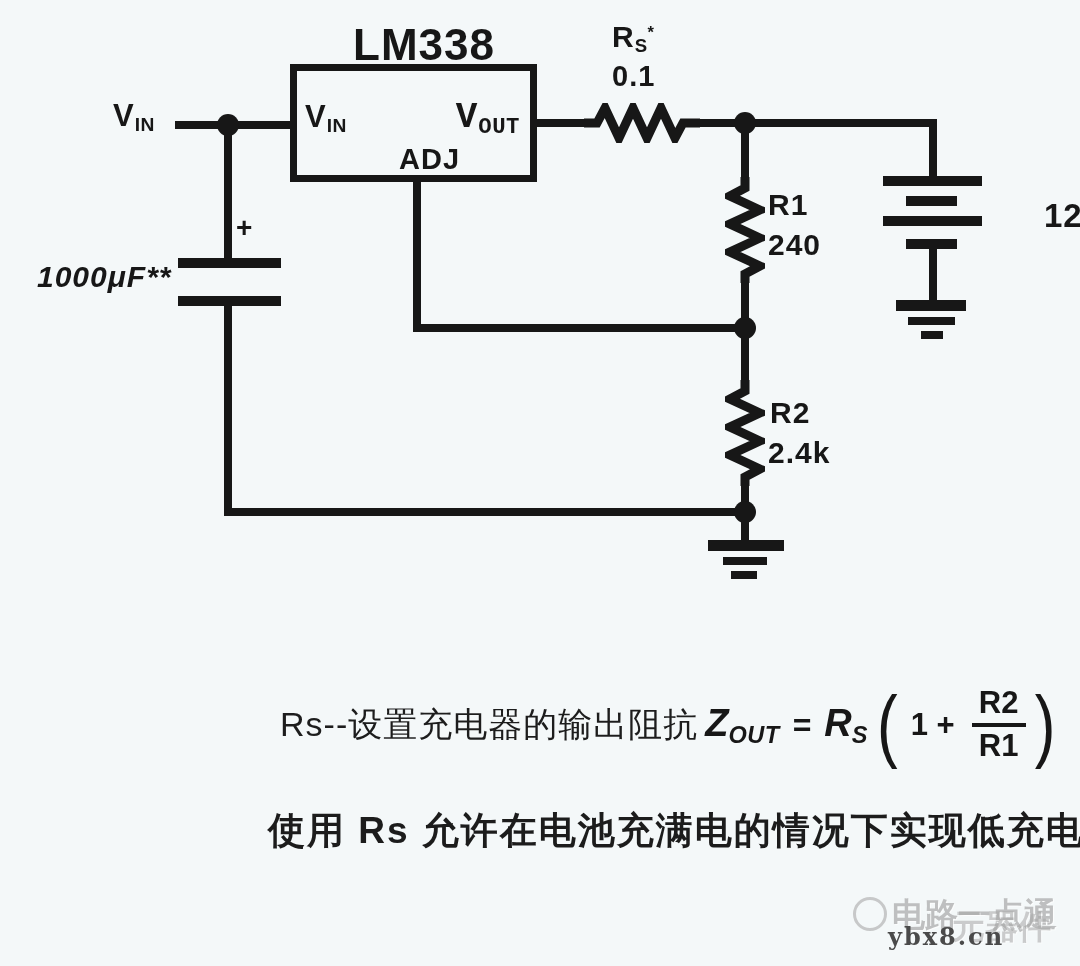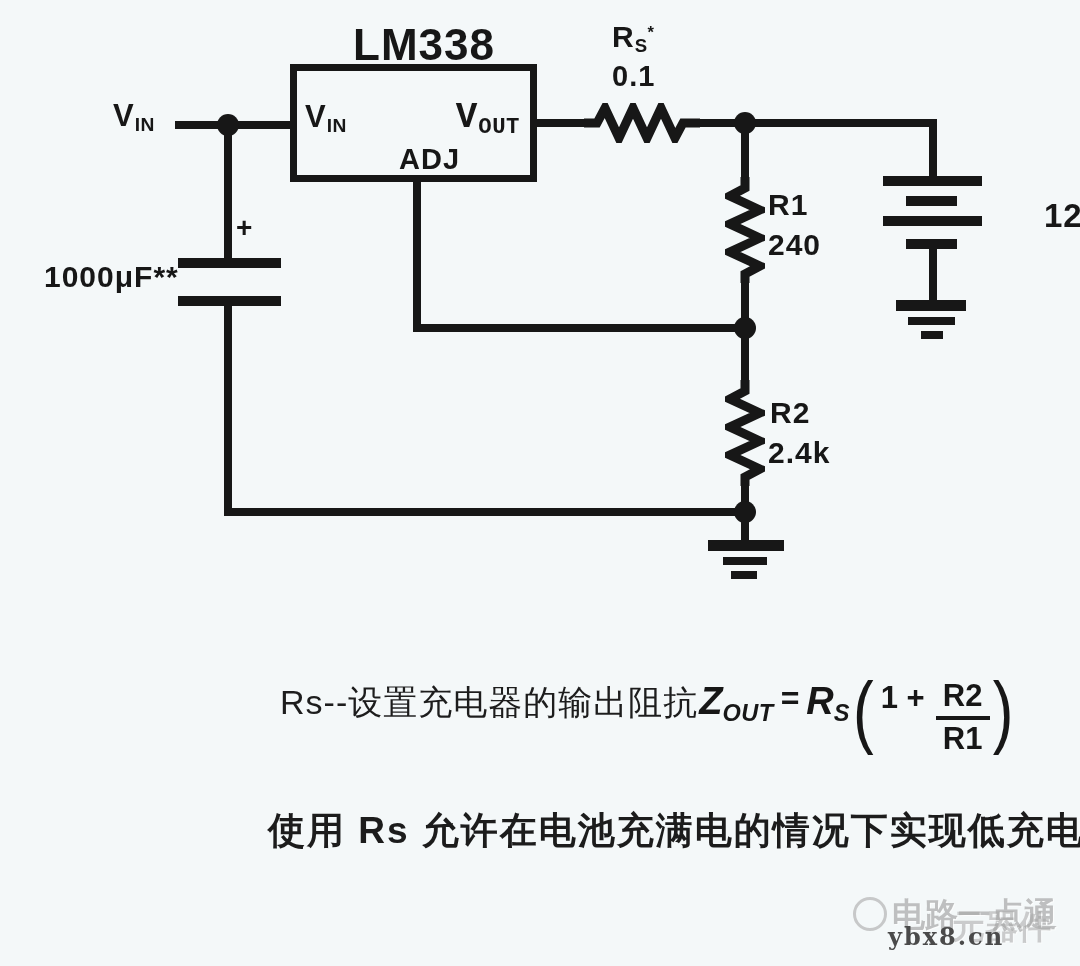--- a/index.html
+++ b/index.html
@@ -26,21 +26,21 @@
   .sup  { font-size: 0.55em; vertical-align: 0.55em; }
   .chip-box {
     position: absolute; left: 290px; top: 64px; width: 247px; height: 118px;
     border: 7px solid var(--ink); background: transparent;
   }
   .rsvg { position: absolute; color: var(--ink); }
   .cjk { font-family: "Liberation Sans", "DejaVu Sans", sans-serif; }
   
   .formula {
     position: absolute; left: 280px; top: 680px; height: 90px;
-    display: flex; align-items: flex-start; gap: 1px; white-space: nowrap;
+    display: flex; align-items: center; gap: 7px; white-space: nowrap;
   }
   .f-prefix { font-size: 34px; font-weight: 500; color: #1d1d1d; letter-spacing: 1px; }
   .f-var { font-size: 38px; font-weight: 700; font-style: italic; }
   .f-eq { font-size: 32px; font-weight: 700; padding: 0 6px; }
   .f-paren { font-size: 62px; font-weight: 400; transform: scaleY(1.3); line-height: 1; padding: 0 2px; }
   .f-num { font-size: 31px; font-weight: 700; padding: 0 4px; }
   .frac { display: inline-flex; flex-direction: column; align-items: center; line-height: 1.05; margin-left: 6px; }
   .frac .bar { width: 54px; height: 4px; background: var(--ink); margin: 3px 0; }
   .frac span { font-size: 31px; font-weight: 700; }
   .note {
@@ -62,21 +62,21 @@
 
   <span class="lbl" style="left:113px; top:98px; font-size:31px;"><span>V</span><span class="sub">IN</span></span>
 
   <div class="wire" style="left:175px; top:121px; width:117px; height:8px;"></div>
   <div class="dot" style="left:217px; top:114px;"></div>
 
   <div class="wire" style="left:224px; top:125px; width:8px; height:135px;"></div>
   <span class="lbl" style="left:236px; top:212px; font-size:28px;">+</span>
   <div class="wire" style="left:178px; top:258px; width:103px; height:10px;"></div>
   <div class="wire" style="left:178px; top:296px; width:103px; height:10px;"></div>
-  <span class="lbl" style="left:44px; top:260px; font-size:30px;">1000μF**</span>
+  <span class="lbl" style="left:37px; top:260px; font-size:30px;font-style:italic;">1000μF**</span>
   <div class="wire" style="left:224px; top:304px; width:8px; height:212px;"></div>
   <div class="wire" style="left:224px; top:508px; width:525px; height:8px;"></div>
 
   <span class="lbl" style="left:353px; top:20px; font-size:44px;">LM338</span>
   <div class="chip-box">
     <span class="lbl" style="left:8px; top:28px; font-size:31px;"><span>V</span><span class="sub">IN</span></span>
     <span class="lbl" style="right:10px; top:26px; font-size:36px;font-family:Liberation Mono, monospace;"><span>V</span><span class="sub">OUT</span></span>
     <span class="lbl" style="left:82px; top:72px; font-size:29px;margin-left:20px;">ADJ</span>
   </div>
 

